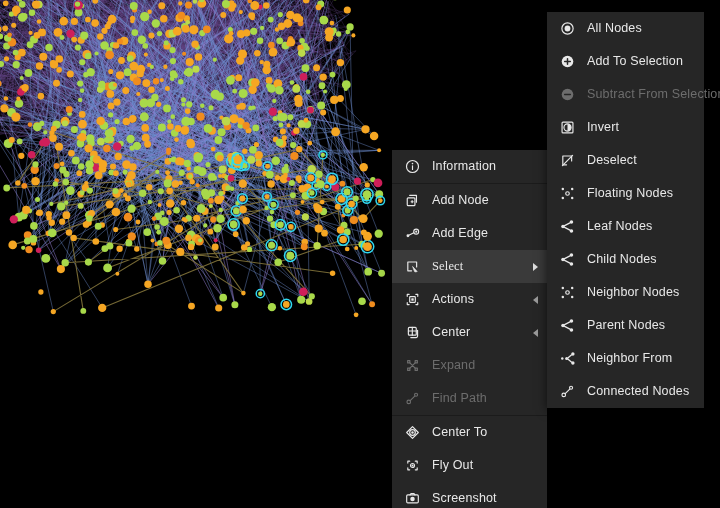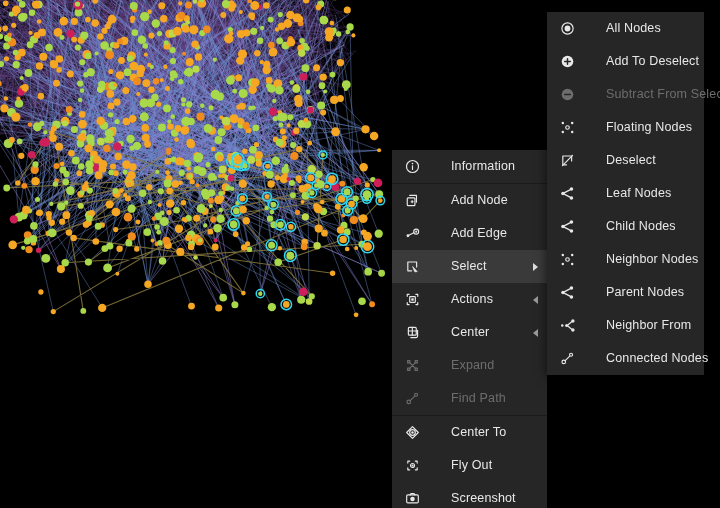--- a/index.html
+++ b/index.html
@@ -30,34 +30,33 @@
     position:relative;
     display:flex;
     align-items:center;
     height:33px;
     padding:0 10px 0 12px;
     color:#e8e8e8;
     font-size:12.5px;
     letter-spacing:.15px;
     white-space:nowrap;
     box-sizing:border-box;
-    gap:19px;
   }
   .mi .ico{
     width:17px;height:17px;
     margin-right:11px;
     flex:0 0 17px;
     display:flex;align-items:center;justify-content:center;
     color:#e8e8e8;
   }
   .mi .ico svg{display:block;}
   .mi .lbl{line-height:1;}
   .mi.disabled{color:#6d6d6d;}
   .mi.disabled .ico{color:#6d6d6d;}
-  .mi.active{background:#3a3a3a;}
+  .mi.active{background:#3a3a3a;font-family:Liberation Serif, serif;}
   .mi .caret{
     position:absolute;right:9px;top:50%;transform:translateY(-50%);
     width:0;height:0;
   }
   .caret.right{
     border-top:4px solid transparent;
     border-bottom:4px solid transparent;
     border-left:5px solid #dcdcdc;
   }
   .caret.left{
@@ -1206,51 +1205,61 @@
         </span>
         <span class="lbl">All Nodes</span>
       </div>
       <div class="mi">
         <span class="ico">
           <svg width="15" height="15" viewBox="0 0 16 16">
             <circle cx="8" cy="8" r="6.2" fill="currentColor"></circle>
             <path d="M8 5v6M5 8h6" stroke="#262626" stroke-width="1.6" stroke-linecap="round"></path>
           </svg>
         </span>
-        <span class="lbl">Add To Deselect</span>
+        <span class="lbl">Add To Selection</span>
       </div>
       <div class="mi disabled">
         <span class="ico">
           <svg width="15" height="15" viewBox="0 0 16 16">
             <circle cx="8" cy="8" r="6.2" fill="currentColor"></circle>
             <path d="M5 8h6" stroke="#262626" stroke-width="1.6" stroke-linecap="round"></path>
           </svg>
         </span>
         <span class="lbl">Subtract From Selection</span>
+      </div>
+      <div class="mi">
+        <span class="ico">
+          <svg width="15" height="15" viewBox="0 0 16 16">
+            <rect x="2.2" y="2.2" width="11.6" height="11.6" rx="1" stroke="currentColor" fill="none" stroke-width="1.25" stroke-linecap="round" stroke-linejoin="round"></rect>
+            <path d="M8 4.2a3.8 3.8 0 0 1 0 7.6z" fill="currentColor"></path>
+            <circle cx="8" cy="8" r="3.8" stroke="currentColor" fill="none" stroke-width="1.25" stroke-linecap="round" stroke-linejoin="round"></circle>
+          </svg>
+        </span>
+        <span class="lbl">Invert</span>
+      </div>
+      <div class="mi">
+        <span class="ico">
+          <svg width="15" height="15" viewBox="0 0 16 16">
+            <path d="M3 3.2h9.4v5.2M3 3.2v9.4h4" stroke="currentColor" fill="none" stroke-width="1.25" stroke-linecap="round" stroke-linejoin="round"></path>
+            <path d="M2.6 13.4 13.4 2.6" stroke="currentColor" fill="none" stroke-width="1.25" stroke-linecap="round" stroke-linejoin="round"></path>
+          </svg>
+        </span>
+        <span class="lbl">Deselect</span>
       </div>
       <div class="mi">
         <span class="ico">
           <svg width="15" height="15" viewBox="0 0 16 16">
             <circle cx="8" cy="8" r="1.9" stroke="currentColor" fill="none" stroke-width="1.25" stroke-linecap="round" stroke-linejoin="round"></circle>
             <circle cx="3" cy="3.2" r="1.3" fill="currentColor"></circle>
             <circle cx="13" cy="3.2" r="1.3" fill="currentColor"></circle>
             <circle cx="3" cy="12.8" r="1.3" fill="currentColor"></circle>
             <circle cx="13" cy="12.8" r="1.3" fill="currentColor"></circle>
           </svg>
         </span>
         <span class="lbl">Floating Nodes</span>
-      </div>
-      <div class="mi">
-        <span class="ico">
-          <svg width="15" height="15" viewBox="0 0 16 16">
-            <path d="M3 3.2h9.4v5.2M3 3.2v9.4h4" stroke="currentColor" fill="none" stroke-width="1.25" stroke-linecap="round" stroke-linejoin="round"></path>
-            <path d="M2.6 13.4 13.4 2.6" stroke="currentColor" fill="none" stroke-width="1.25" stroke-linecap="round" stroke-linejoin="round"></path>
-          </svg>
-        </span>
-        <span class="lbl">Deselect</span>
       </div>
       <div class="mi">
         <span class="ico">
           <svg width="15" height="15" viewBox="0 0 16 16">
             <circle cx="12.2" cy="3.2" r="1.9" fill="currentColor"></circle>
             <circle cx="12.2" cy="12.8" r="1.9" fill="currentColor"></circle>
             <circle cx="3.2" cy="8" r="1.9" fill="currentColor"></circle>
             <path d="M4.9 7.1 10.6 4.1M4.9 8.9l5.7 3" stroke="currentColor" stroke-width="1.35" stroke-linecap="round"></path>
           </svg>
         </span>

